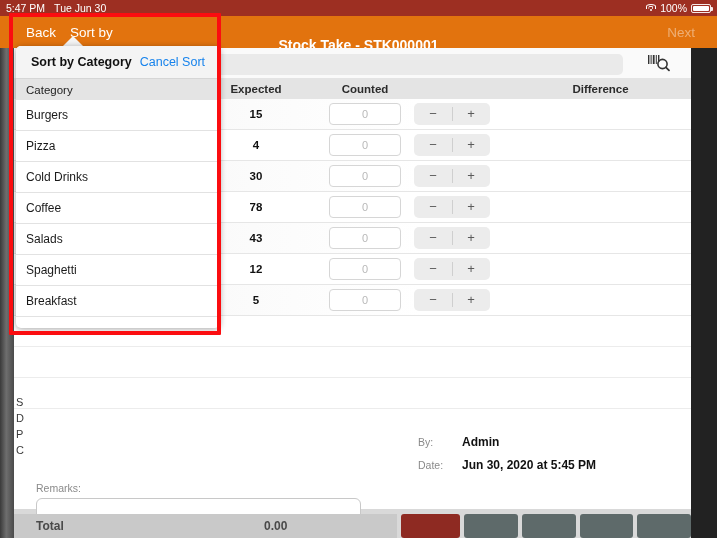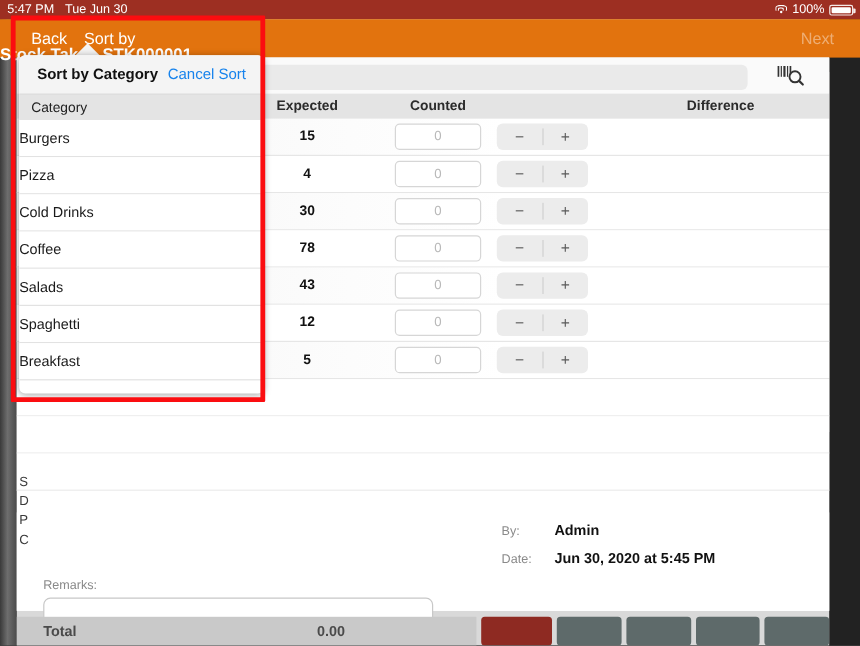--- a/index.html
+++ b/index.html
@@ -40,21 +40,21 @@
   .batt { width:20px; height:9px; border:1px solid rgba(255,255,255,.9);
           border-radius:2px; position:relative; }
   .batt::after { content:""; position:absolute; right:-3px; top:2.5px; width:1.6px; height:4px;
                  background:rgba(255,255,255,.9); border-radius:0 1px 1px 0; }
   .batt i { position:absolute; left:1px; top:1px; bottom:1px; right:1px; background:#fff; border-radius:1px; }
 
   
   .navbar { position:absolute; left:0; top:16px; width:717px; height:32px;
             background:#e2730e; color:#fff; display:flex; align-items:center; }
   .navbar .nb-left { display:flex; gap:14px; margin-left:26px; font-size:13.5px; }
-  .nb-title { position:absolute; left:0; right:0; text-align:left;
+  .nb-title { position:absolute; left:0; right:0; text-align:center;
               font-size:14px; font-weight:bold; pointer-events:none;margin-top:25px; }
   .nb-next { margin-left:auto; margin-right:22px; font-size:13.5px; color:rgba(255,255,255,.42); }
 
   
   .sheet { position:absolute; left:14px; top:48px; right:26px; bottom:29px;
            background:#fff; }
   .searchwrap { height:30px; display:flex; align-items:center;
                 background:#fafafa; padding:4px 8px 2px 8px; }
   .searchfield { flex:1; height:21px; background:#eaeaea; border-radius:5px;
                  margin-left:2px; margin-right:22px; }
@@ -116,21 +116,21 @@
              overflow:hidden; }
   .pop-arrow { position:absolute; left:62px; top:36px; width:0; height:0;
                border-left:11px solid transparent; border-right:11px solid transparent;
                border-bottom:11px solid #f4f4f4; }
   .pop-head { height:33px; background:#f4f4f4; display:flex; align-items:center;
               justify-content:center; gap:8px; border-bottom:1px solid #d6d6d6; }
   .pop-title { font-size:12.5px; font-weight:bold; color:#111; }
   .pop-cancel { font-size:12.5px; color:#1783ec; }
   .pop-subhead { height:21px; background:#e4e4e4; display:flex; align-items:center;
                  padding-left:10px; font-size:11.5px; color:#222; }
-  .pop-item { height:31px; display:flex; align-items:center; 
+  .pop-item { height:31px; display:flex; align-items:center; padding-left:10px;
               font-size:12px; color:#1a1a1a; border-bottom:1px solid #e2e2e2; background:#fff; }
 
   
   .annot { position:absolute; left:9px; top:13px; width:212px; height:322px;
            border:4px solid #fb0d10; border-radius:1px; pointer-events:none; }
 </style>
 </head>
 <body>
 
 <div id="screen">

